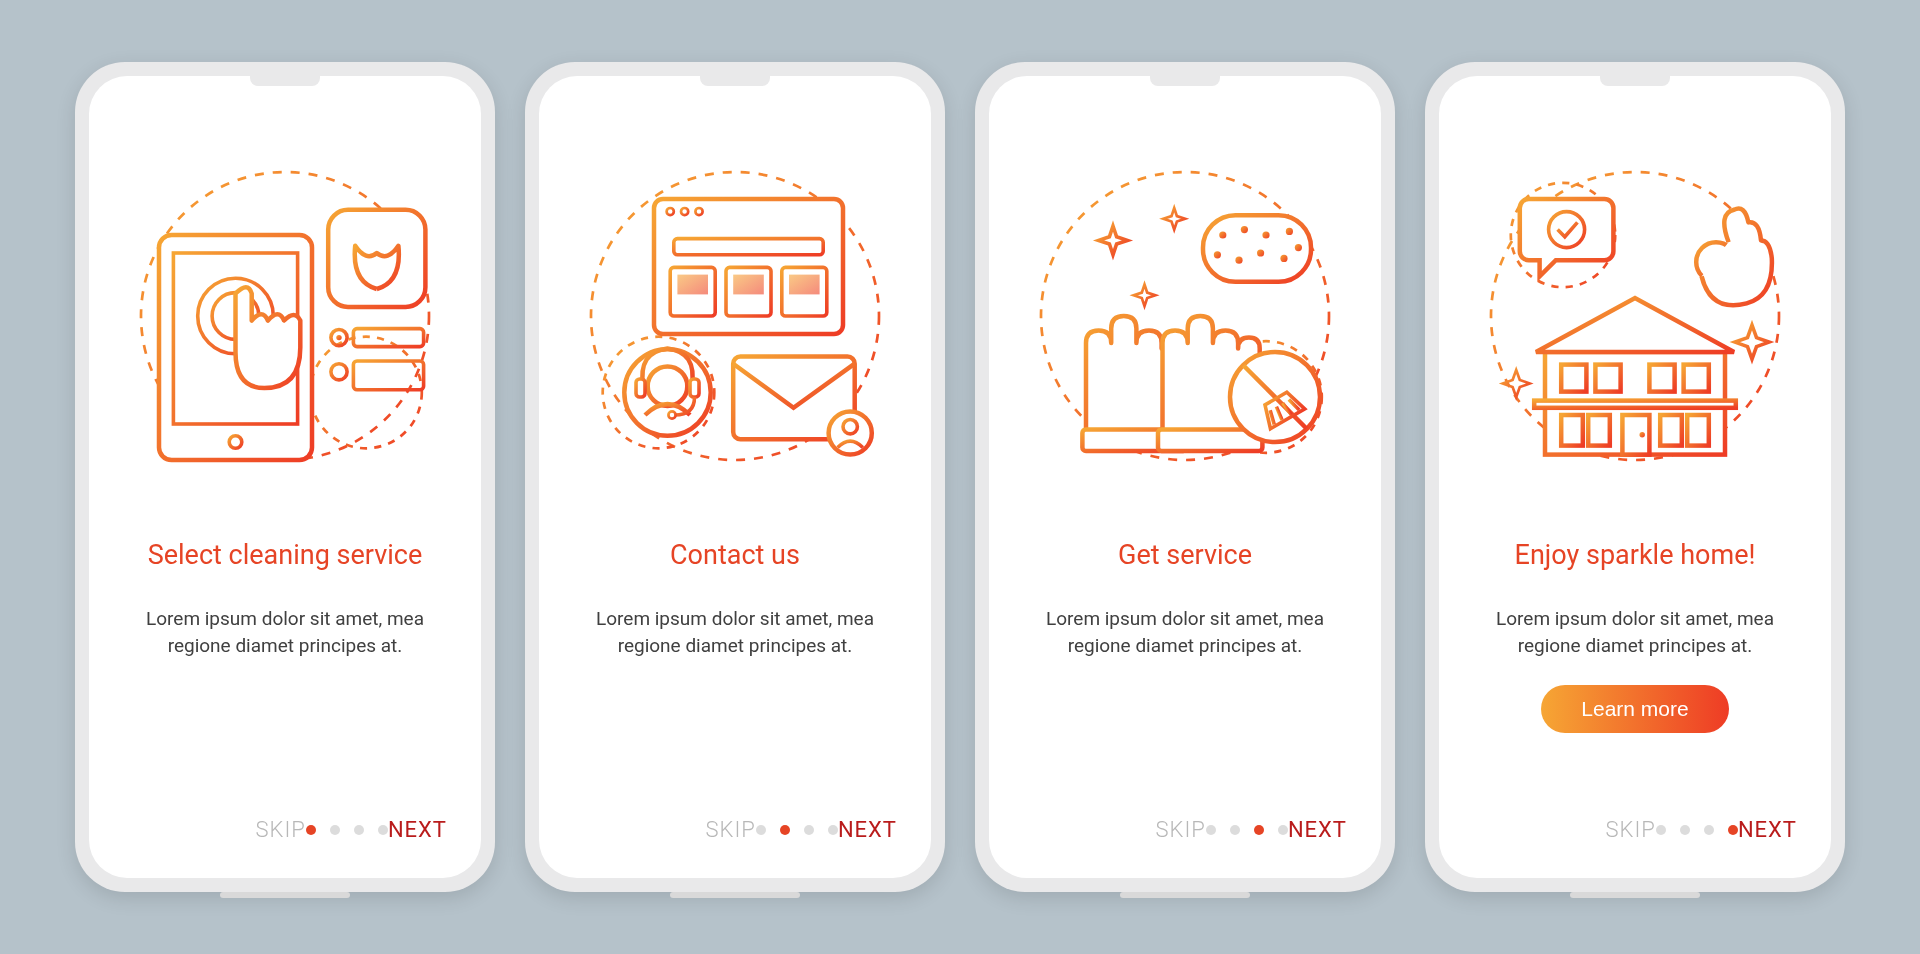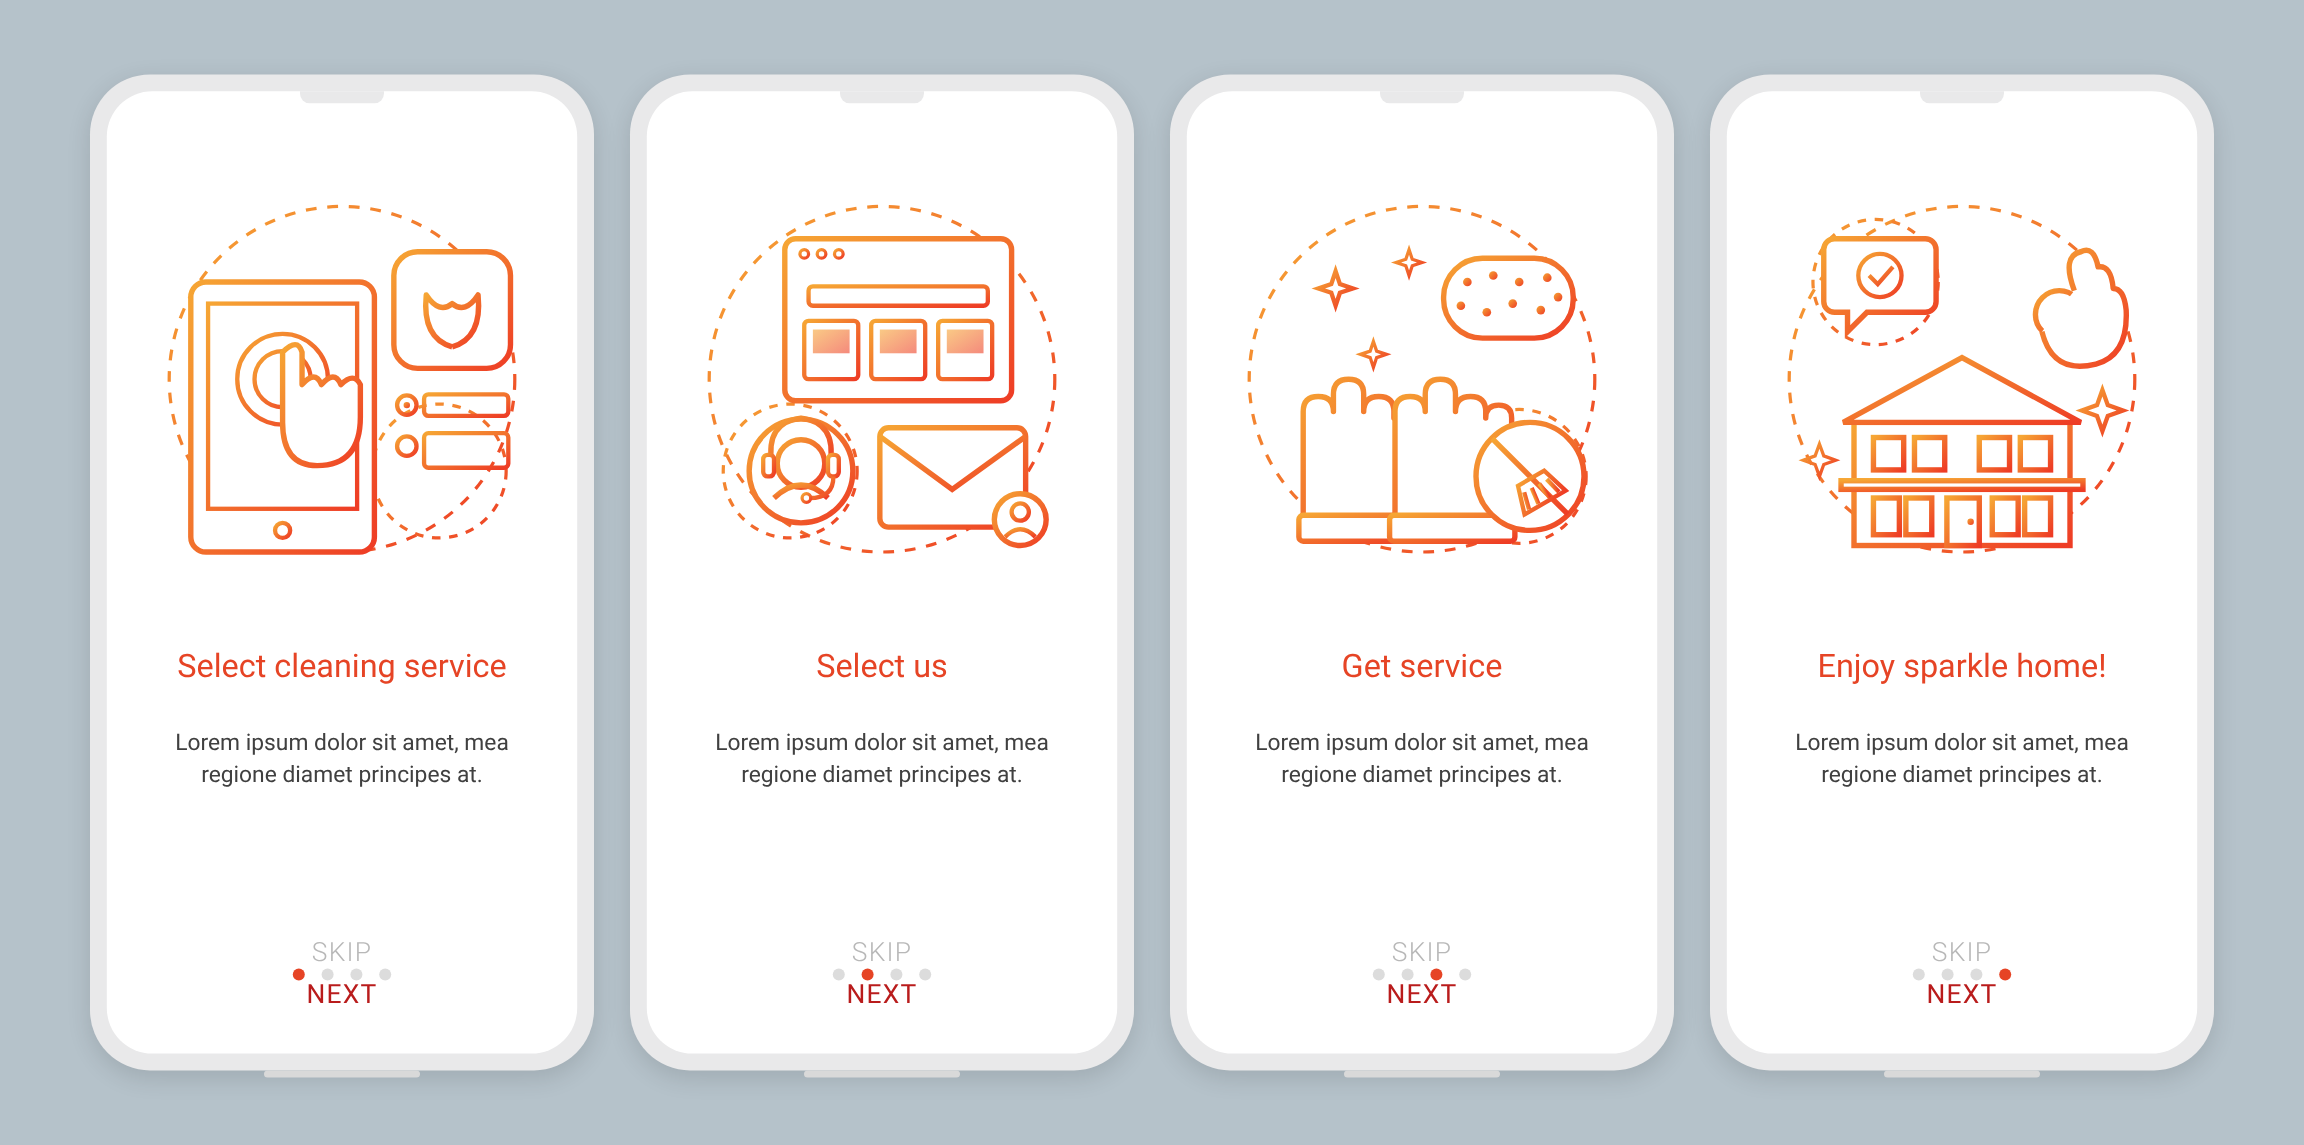--- a/index.html
+++ b/index.html
@@ -88,23 +88,22 @@
     background: linear-gradient(90deg,#f6a634 0%,#ee3c25 100%);
     color: #fff;
     font-size: 21px;
     cursor: pointer;
   }
 
   .nav-row {
     margin-top: auto;
     display: flex;
     align-items: center;
-    justify-content: space-between;
+    justify-content: flex-end;
     padding-bottom: 6px;
-    flex-direction: column;
   }
   .skip, .next {
     font-size: 22px;
     letter-spacing: 1px;
     background: none; border: none; cursor: pointer;
     font-family: inherit;
   }
   .skip { color: #b8b8b8; font-weight: 300; }
   .next { color: #b91c1c; font-weight: 400; }
   .dots { display: flex; gap: 14px; }
@@ -223,21 +222,21 @@
 
           <rect x="178" y="235" width="135" height="92" rx="8" fill="#fff" stroke="url(#g2)" stroke-width="5"></rect>
           <polyline points="178,243 245,292 313,243" fill="none" stroke="url(#g2)" stroke-width="5"></polyline>
 
           <circle cx="308" cy="320" r="24" fill="#fff" stroke="url(#g2)" stroke-width="5"></circle>
           <circle cx="308" cy="313" r="8" fill="none" stroke="url(#g2)" stroke-width="4"></circle>
           <path d="M294 336 q14 -14 28 0" fill="none" stroke="url(#g2)" stroke-width="4"></path>
         </svg>
       </div>
 
-      <div class="title">Select us</div>
+      <div class="title">Contact us</div>
       <div class="desc">Lorem ipsum dolor sit amet, mea regione diamet principes at.</div>
 
       <div class="nav-row">
         <button class="skip">SKIP</button>
         <div class="dots">
           <span class="dot"></span>
           <span class="dot active"></span>
           <span class="dot"></span>
           <span class="dot"></span>
         </div>
@@ -361,20 +360,21 @@
 
             <rect x="166" y="300" width="30" height="44"></rect>
             <circle cx="188" cy="322" r="3" fill="url(#g4)" stroke="none"></circle>
           </g>
         </svg>
       </div>
 
       <div class="title">Enjoy sparkle home!</div>
       <div class="desc">Lorem ipsum dolor sit amet, mea regione diamet principes at.</div>
 
+      <button class="cta-btn">Learn more</button>
 
       <div class="nav-row">
         <button class="skip">SKIP</button>
         <div class="dots">
           <span class="dot"></span>
           <span class="dot"></span>
           <span class="dot"></span>
           <span class="dot active"></span>
         </div>
         <button class="next">NEXT</button>

